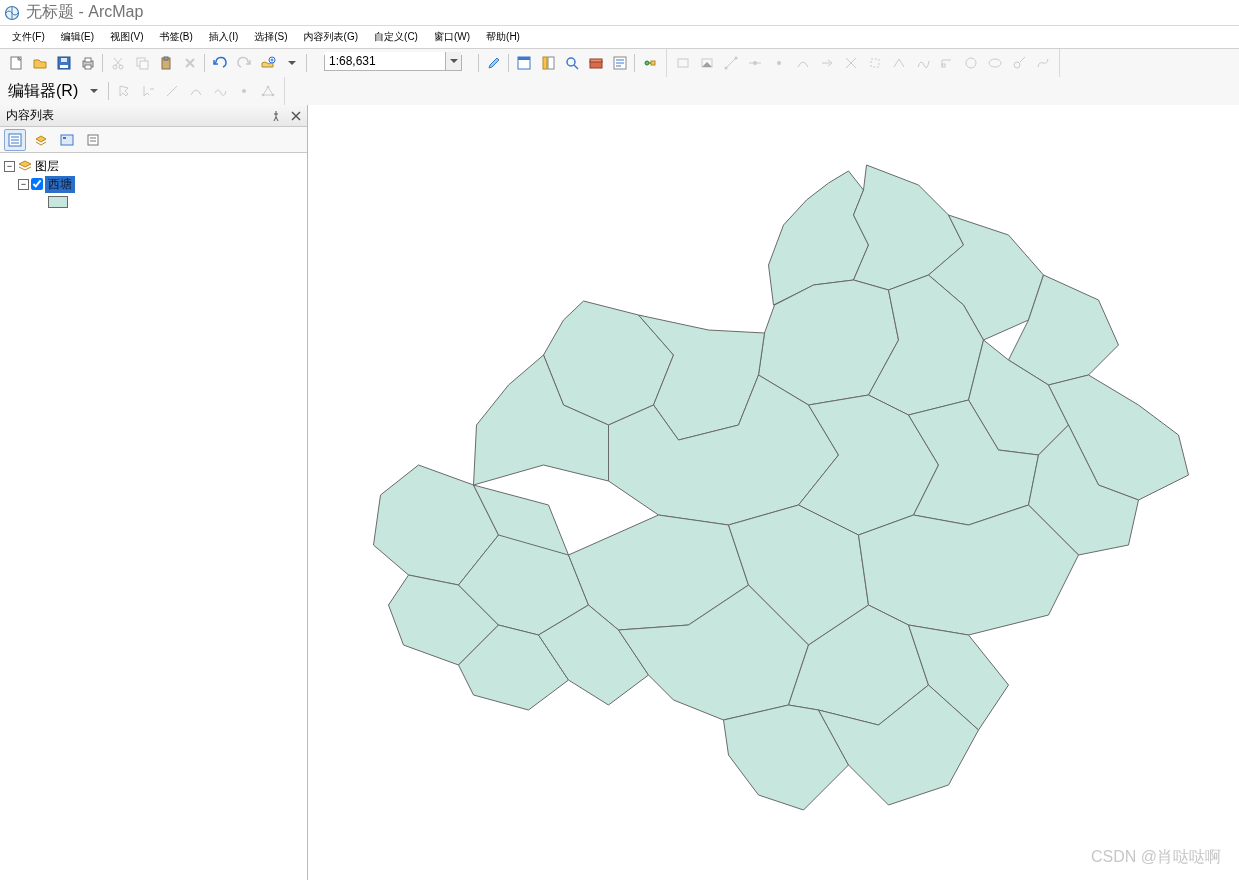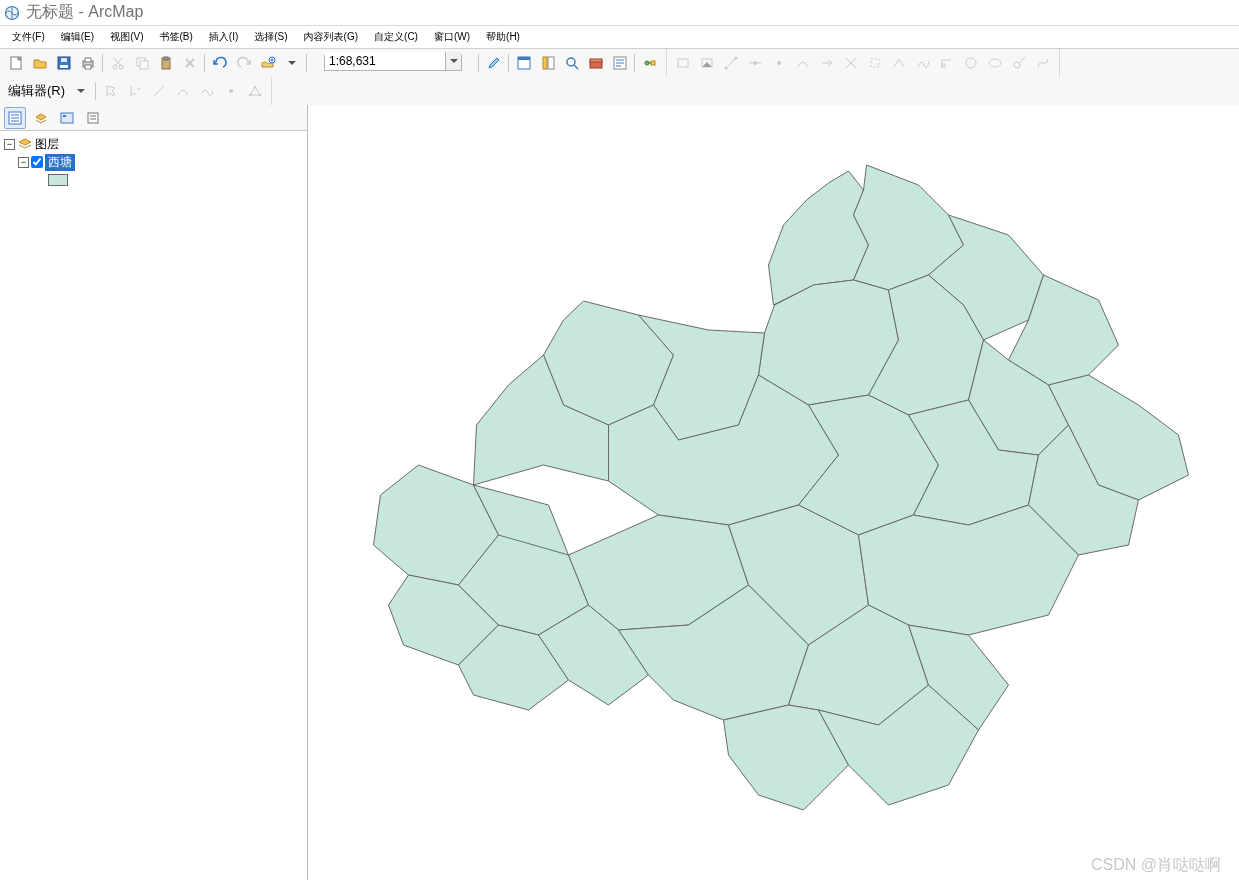--- a/index.html
+++ b/index.html
@@ -21,47 +21,47 @@
   .tb-btn.disabled { opacity:0.35; }
   .tb-btn svg { pointer-events:none; }
   .sep { width:6px; height:22px; position:relative; }
   .sep::before { content:""; position:absolute; left:2px; top:2px; bottom:2px; width:1px; background:#c8c8c8; }
   .scale-combo { display:flex; align-items:flex-end; margin:0 14px; border:1px solid #b3b3b3; background:#fff; height:16px; }
   .scale-combo input { border:none; outline:none; width:120px; height:18px; padding:0 4px; font-size:12px; }
   .scale-combo .dd { width:16px; height:18px; display:flex; align-items:center; justify-content:center; border-left:1px solid #b3b3b3; background:#f0f0f0; }
   .zoom-combo { display:flex; align-items:center; margin:0 2px; border:1px solid #b3b3b3; background:#fff; height:20px; }
   .zoom-combo input { border:none; outline:none; width:36px; height:18px; padding:0 2px; font-size:12px; text-align:left; }
   .zoom-combo .dd { width:14px; height:18px; display:flex; align-items:center; justify-content:center; border-left:1px solid #b3b3b3; background:#f0f0f0; }
-  .editor-label { padding:0 4px; font-size:13px; }
+  .editor-label { padding:0 4px; font-size:16px; }
   .dd-arrow { width:0; height:0; border-left:4px solid transparent; border-right:4px solid transparent; border-top:4px solid #555; }
 
   
   .workspace { position:absolute; top:105px; bottom:0; left:0; right:0; display:flex; }
 
   
   .toc { width:308px; border-right:1px solid #b9b9b9; display:flex; flex-direction:column; background:#fff; }
   .toc-title { height:22px; background:linear-gradient(#f7f7f7,#e8e8e8); border-bottom:1px solid #c9c9c9; display:flex; align-items:center; padding:0 6px; font-size:12px; position:relative; }
   .toc-title .title-btns { position:absolute; right:2px; display:flex; gap:2px; }
   .title-btns .tb-btn { width:16px; height:16px; }
   .toc-tabs { height:26px; border-bottom:1px solid #c9c9c9; display:flex; align-items:center; padding:2px 4px; gap:4px; background:#f8f8f8; }
   .toc-tab { width:22px; height:22px; display:flex; align-items:center; justify-content:center; border:1px solid transparent; border-radius:2px; }
   .toc-tab.active { border:1px solid #8aa8d2; background:#e3edf8; }
   .toc-tree { flex:1; padding:4px 4px; overflow:auto; }
   .tree-row { display:flex; align-items:center; height:18px; font-size:12px; gap:2px; }
   .expander { width:11px; height:11px; border:1px solid #6b6b6b; display:flex; align-items:center; justify-content:center; font-size:9px; line-height:1; background:#fff; cursor:default; }
   .layers-icon { width:16px; height:16px; }
   .chk { width:12px; height:12px; }
-  .layer-name.sel { background:#2a6fca; color:#ffffff; padding:0 3px; }
+  .layer-name.sel { background:#2a6fca; color:#0f172a; padding:0 3px; }
   .swatch { width:20px; height:12px; border:1px solid #6a6a6a; background:#c6e6de; }
 
   
   .mapview { flex:1; background:#fff; position:relative; }
 
   
-  .watermark { position:absolute; right:18px; bottom:4px; color:#c7c7c7; font-size:16px; font-family:"Microsoft YaHei",sans-serif; pointer-events:none; }
+  .watermark { position:absolute; right:18px; bottom:12px; color:#c7c7c7; font-size:16px; font-family:"Microsoft YaHei",sans-serif; pointer-events:none; }
 
 </style>
 </head>
 <body>
 
 <div class="titlebar">
   <span class="appicon">
     <svg width="16" height="16" viewBox="0 0 16 16">
         <circle cx="8" cy="8" r="6.5" fill="#e8f2f9" stroke="#3c78b5" stroke-width="1.2"></circle>
         <path d="M2 8 Q5 4 8 8 T14 8" stroke="#3c78b5" fill="none"></path>
@@ -571,20 +571,35 @@
           <rect x="4" y="5" width="3" height="3" fill="#3d79c8"></rect>
           <rect x="9" y="8" width="3" height="3" fill="#3d79c8"></rect>
         </svg>
       </div>
   </div>
 </div>
 
 <div class="workspace">
 
   <div class="toc">
+    <div class="toc-title">
+      <span>内容列表</span>
+      <div class="title-btns">
+        <div class="tb-btn">
+            <svg width="12" height="12">
+              <path d="M6 1 L6 7 M4 4 H8 M6 7 L4 11 M6 7 L8 11" stroke="#555"></path>
+            </svg>
+          </div>
+        <div class="tb-btn">
+            <svg width="12" height="12">
+              <path d="M2 2 L10 10 M10 2 L2 10" stroke="#555" stroke-width="1.5"></path>
+            </svg>
+          </div>
+      </div>
+    </div>
     <div class="toc-tabs">
       <div class="toc-tab active">
           <svg width="16" height="16">
             <rect x="2" y="2" width="12" height="12" fill="#fff" stroke="#3d79c8"></rect>
             <path d="M4 5 H12 M4 8 H12 M4 11 H12" stroke="#3d79c8"></path>
           </svg>
         </div>
       <div class="toc-tab">
           <svg width="16" height="16">
             <path d="M3 7 L8 4 L13 7 L8 10 Z" fill="#f5c452" stroke="#b98a24"></path>

